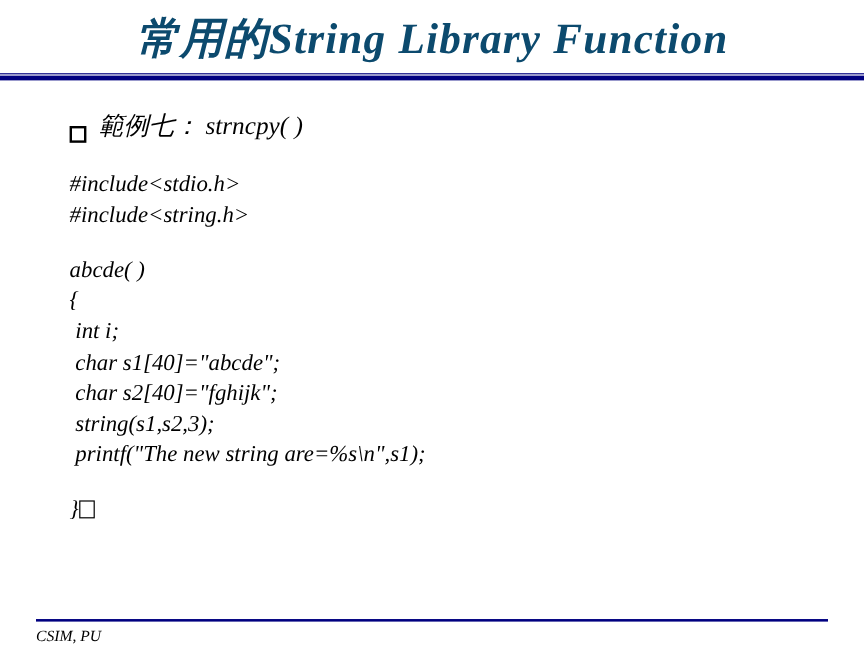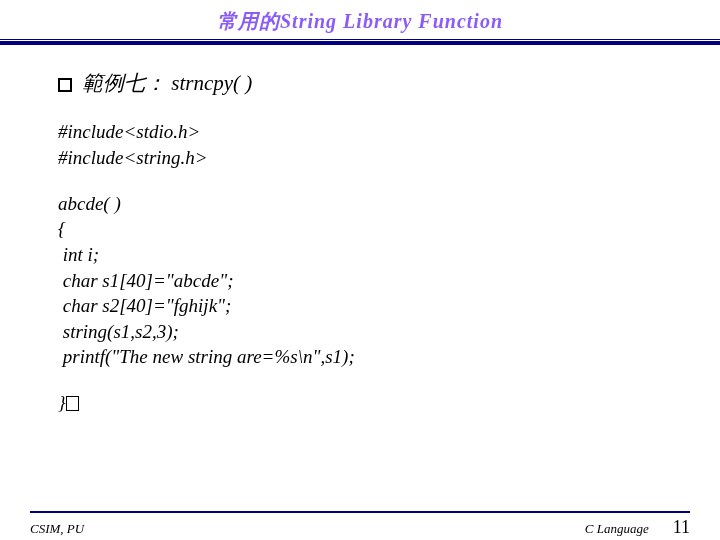--- a/index.html
+++ b/index.html
@@ -9,24 +9,24 @@
     height: 540px;
     background: #fff;
     position: relative;
     overflow: hidden;
   }
   .title-area {
     text-align: center;
     padding-top: 8px;
   }
   .title {
-    font-size: 20px;
+    font-size: 36px;
     font-weight: bold;
     font-style: italic;
-    color: #8b5cf6;
+    color: #0c4a6e;
     font-family: "KaiTi", "DFKai-SB", "STKaiti", serif;
     letter-spacing: 1px;
   }
   .title .eng { font-family: "Times New Roman", serif; font-style: italic; }
   .underline {
     margin-top: 6px;
     height: 4px;
     width: 100%;
     background: #000080;
     position: relative;
@@ -40,21 +40,21 @@
   }
   .body {
     padding: 24px 50px 0 58px;
     font-style: italic;
     font-size: 19px;
     color: #000;
     line-height: 1.35;
   }
   .bullet-row {
     display: flex;
-    align-items: center;
+    align-items: flex-end;
     gap: 10px;
     margin-bottom: 22px;
   }
   .bullet-box {
     width: 14px;
     height: 14px;
     border: 2px solid #000;
     flex: 0 0 14px;
     margin-top: 4px;
   }
@@ -138,20 +138,16 @@
     <div class="codeblock closing">
       <div><span>}</span><span class="tofu"></span></div>
     </div>
 
   </div>
 
   <div class="footer">
     <div class="rule"></div>
     <div class="footer-row">
       <span>CSIM, PU</span>
-      <span class="footer-right">
-        <span>C Language</span>
-        <span class="pageno">11</span>
-      </span>
     </div>
   </div>
 
 </div>
 
 </body></html>

